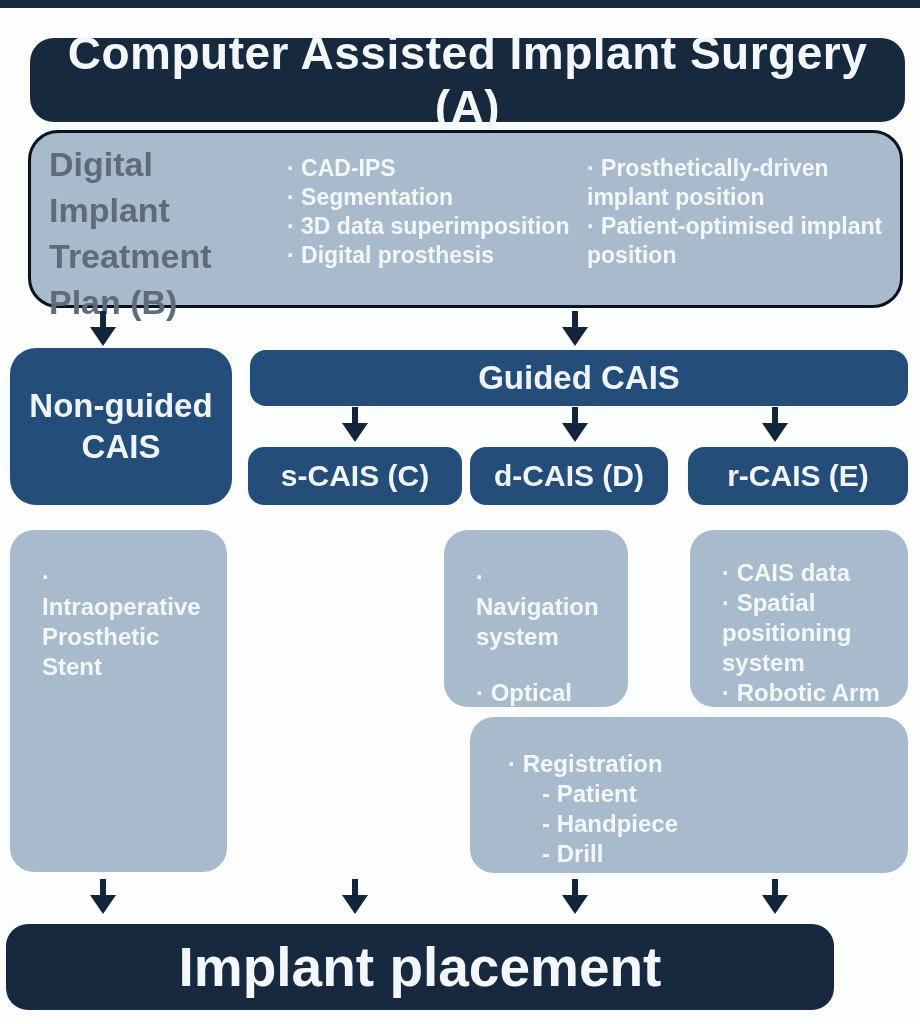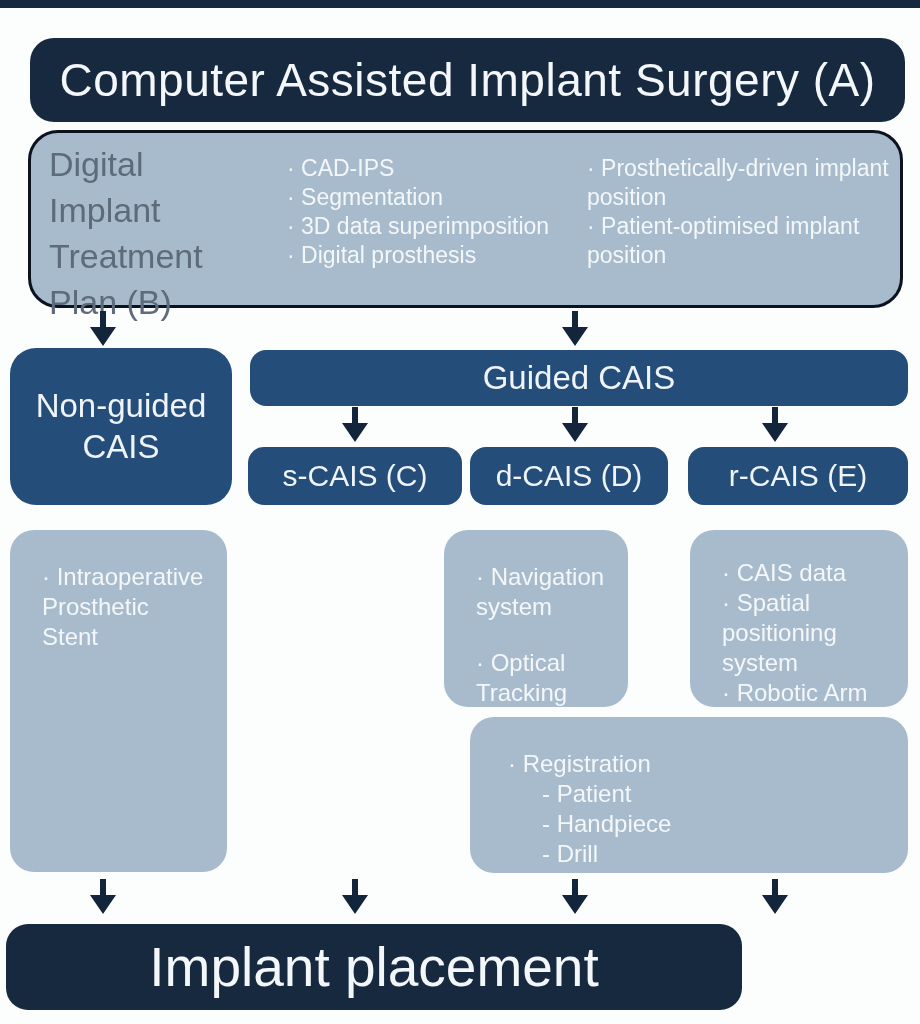--- a/index.html
+++ b/index.html
@@ -3,37 +3,38 @@
 <meta charset="utf-8">
 <style>
   html, body { margin: 0; padding: 0; background: #ffffff; }
   .canvas {
     position: relative;
     width: 920px;
     height: 1024px;
     background: #fcfdfd;
     font-family: "Liberation Sans", sans-serif;
     overflow: hidden;
+    font-weight: bold;
   }
   .abs { position: absolute; box-sizing: border-box; }
 
   
   .top-strip { left: 0; top: 0; width: 920px; height: 8px; background: #16293f; }
 
   
   .banner {
     background: #16293f;
     color: #f4f7fa;
     display: flex;
     align-items: center;
     justify-content: center;
     text-align: center;
   }
   .banner-a { left: 30px; top: 38px; width: 875px; height: 84px; border-radius: 24px; font-size: 46px; letter-spacing: 0.5px; }
-  .banner-footer { left: 6px; top: 924px; width: 736px; height: 86px; border-radius: 22px; font-size: 55px; }
+  .banner-footer { left: 6px; top: 924px; width: 828px; height: 86px; border-radius: 22px; font-size: 55px; }
 
   
   .plan-box {
     left: 28px; top: 130px; width: 875px; height: 178px;
     background: #a7bbcc;
     border: 3.5px solid #0b1320;
     border-radius: 30px;
   }
   .plan-label {
     position: absolute; left: 18px; top: 8px; width: 212px;

